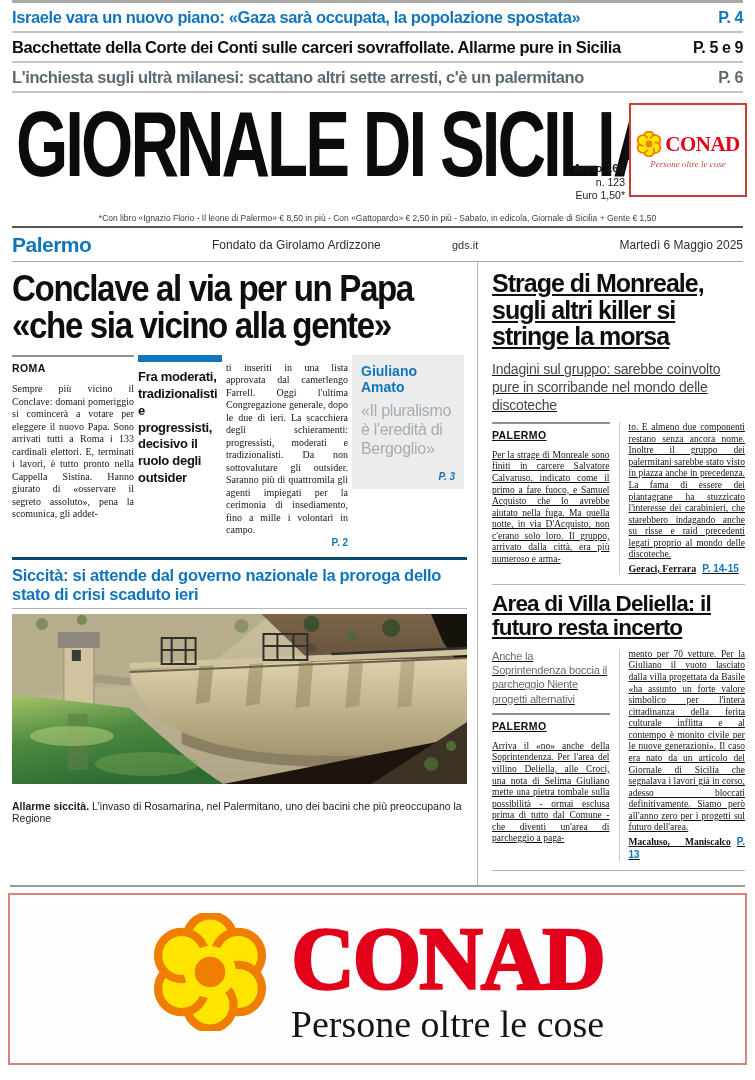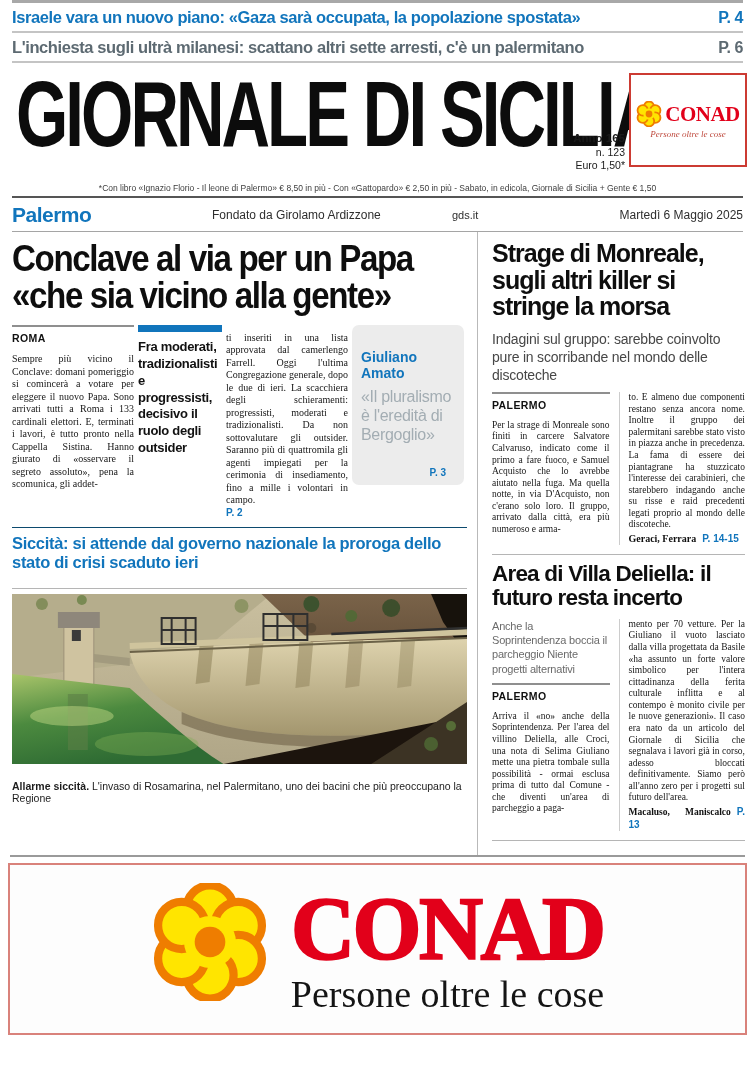--- a/index.html
+++ b/index.html
@@ -44,44 +44,44 @@
   
   .dateline { margin:0 12px; height:36px; border-top:2px solid #555;
     border-bottom:1px solid #a5a5a5; display:flex; align-items:center; }
   .dl-edition { color:#1175bc; font-weight:bold; font-size:21px; letter-spacing:-0.5px; width:200px; }
   .dl-founded { font-size:12px; color:#2e2e2e; width:240px; }
   .dl-site    { font-size:11px; color:#2e2e2e; flex:1; }
   .dl-date    { font-size:12px; color:#2e2e2e; text-align:left; }
   
   .main { display:flex; height:623px; overflow:hidden; }
   .col-left  { width:478px; padding:4px 10px 0 12px; border-right:1px solid #b9b9b9; }
-  .col-right { flex:1; padding:4px 10px 0 14px; overflow:hidden; }
+  .col-right { flex:1; padding:4px 10px 0 14px; overflow:hidden;text-decoration:underline; }
   .h-lead { font-weight:bold; font-size:36px; line-height:1.04; letter-spacing:-1.5px;
     color:#0e0e0e; width:500px; transform:scaleX(0.92); transform-origin:left top;
     margin:4px 0 10px; }
   .standfirst { color:#474747; font-size:15.5px; line-height:1.3; letter-spacing:-0.2px;
     margin-bottom:12px; }
   .story-row { display:flex; gap:4px; }
   .scol { width:122px; font-family:"Liberation Serif", serif; font-size:10px;
     line-height:1.25; text-align:justify; color:#161616; }
   .city-head { font-family:"Liberation Sans", sans-serif; font-weight:bold;
     font-size:10.5px; letter-spacing:0.4px; border-top:2px solid #8f8f8f;
     padding-top:5px; margin-bottom:8px; color:#101010; }
   .pull-quote { width:84px; }
   .pq-bar { height:7px; background:#1175bc; margin-bottom:7px; }
   .pq-text { font-weight:bold; font-size:13px; line-height:1.3; letter-spacing:-0.3px; }
   .pageref { color:#1175bc; font-weight:bold; font-family:"Liberation Sans", sans-serif;
     font-size:10px; }
-  .tar { text-align:left; }
-  .amato { width:112px; background:#ececec; padding:24px 9px 6px; position:relative; height:160px;border-radius:7px; }
+  .tar { text-align:right; }
+  .amato { width:112px; background:#ececec; padding:8px 9px 6px; position:relative; height:134px; }
   .amato-author { color:#1175bc; font-weight:bold; font-size:14px; margin-bottom:6px; }
   .amato-quote { color:#a3adb3; font-size:16px; line-height:1.2; letter-spacing:-0.3px; }
-  .amato-page { position:absolute; right:18px; bottom:7px; }
-  .strip { margin-top:8px; border-top:1px solid #0c4a6e; border-bottom:1px solid #b5b5b5;
-    padding:6px 0 16px; color:#1175bc; font-weight:bold; font-size:16.5px; letter-spacing:-0.3px; }
+  .amato-page { position:absolute; right:9px; bottom:7px;font-style:italic; }
+  .strip { margin-top:8px; border-top:3px solid #0c4a6e; border-bottom:1px solid #b5b5b5;
+    padding:6px 0 4px; color:#1175bc; font-weight:bold; font-size:16.5px; letter-spacing:-0.3px; }
   .photo-wrap { margin-top:5px; height:170px; }
   .photo-wrap svg { width:100%; height:100%; display:block; }
   .caption { font-size:10.5px; color:#1c1c1c; padding:16px 0 8px; }
   .caption b { font-weight:bold; }
   .byline-row { font-size:10.5px; margin-top:2px; }
   .byline-row .by { font-weight:bold; color:#101010; margin-right:6px; }
   
   .h-right { font-weight:bold; font-size:25px; line-height:1.06; letter-spacing:-1px;
     color:#0e0e0e; margin:4px 0 10px; }
   .stand-r { color:#474747; font-size:14px; line-height:1.3; letter-spacing:-0.2px; margin-bottom:8px; }
@@ -124,20 +124,24 @@
     </g>
   </defs>
 </svg>
 
 <div class="page">
 
   <div class="teasers">
     <div class="teaser t-blue">
       <span>Israele vara un nuovo piano: «Gaza sarà occupata, la popolazione spostata»</span>
       <span class="pg">P. 4</span>
+    </div>
+    <div class="teaser t-black">
+      <span>Bacchettate della Corte dei Conti sulle carceri sovraffollate. Allarme pure in Sicilia</span>
+      <span class="pg">P. 5 e 9</span>
     </div>
     <div class="teaser t-gray">
       <span>L'inchiesta sugli ultrà milanesi: scattano altri sette arresti, c'è un palermitano</span>
       <span class="pg">P. 6</span>
     </div>
   </div>
 
   <div class="masthead">
     <div class="mast-title">GIORNALE DI SICILIA</div>
     <div class="conad-badge">

